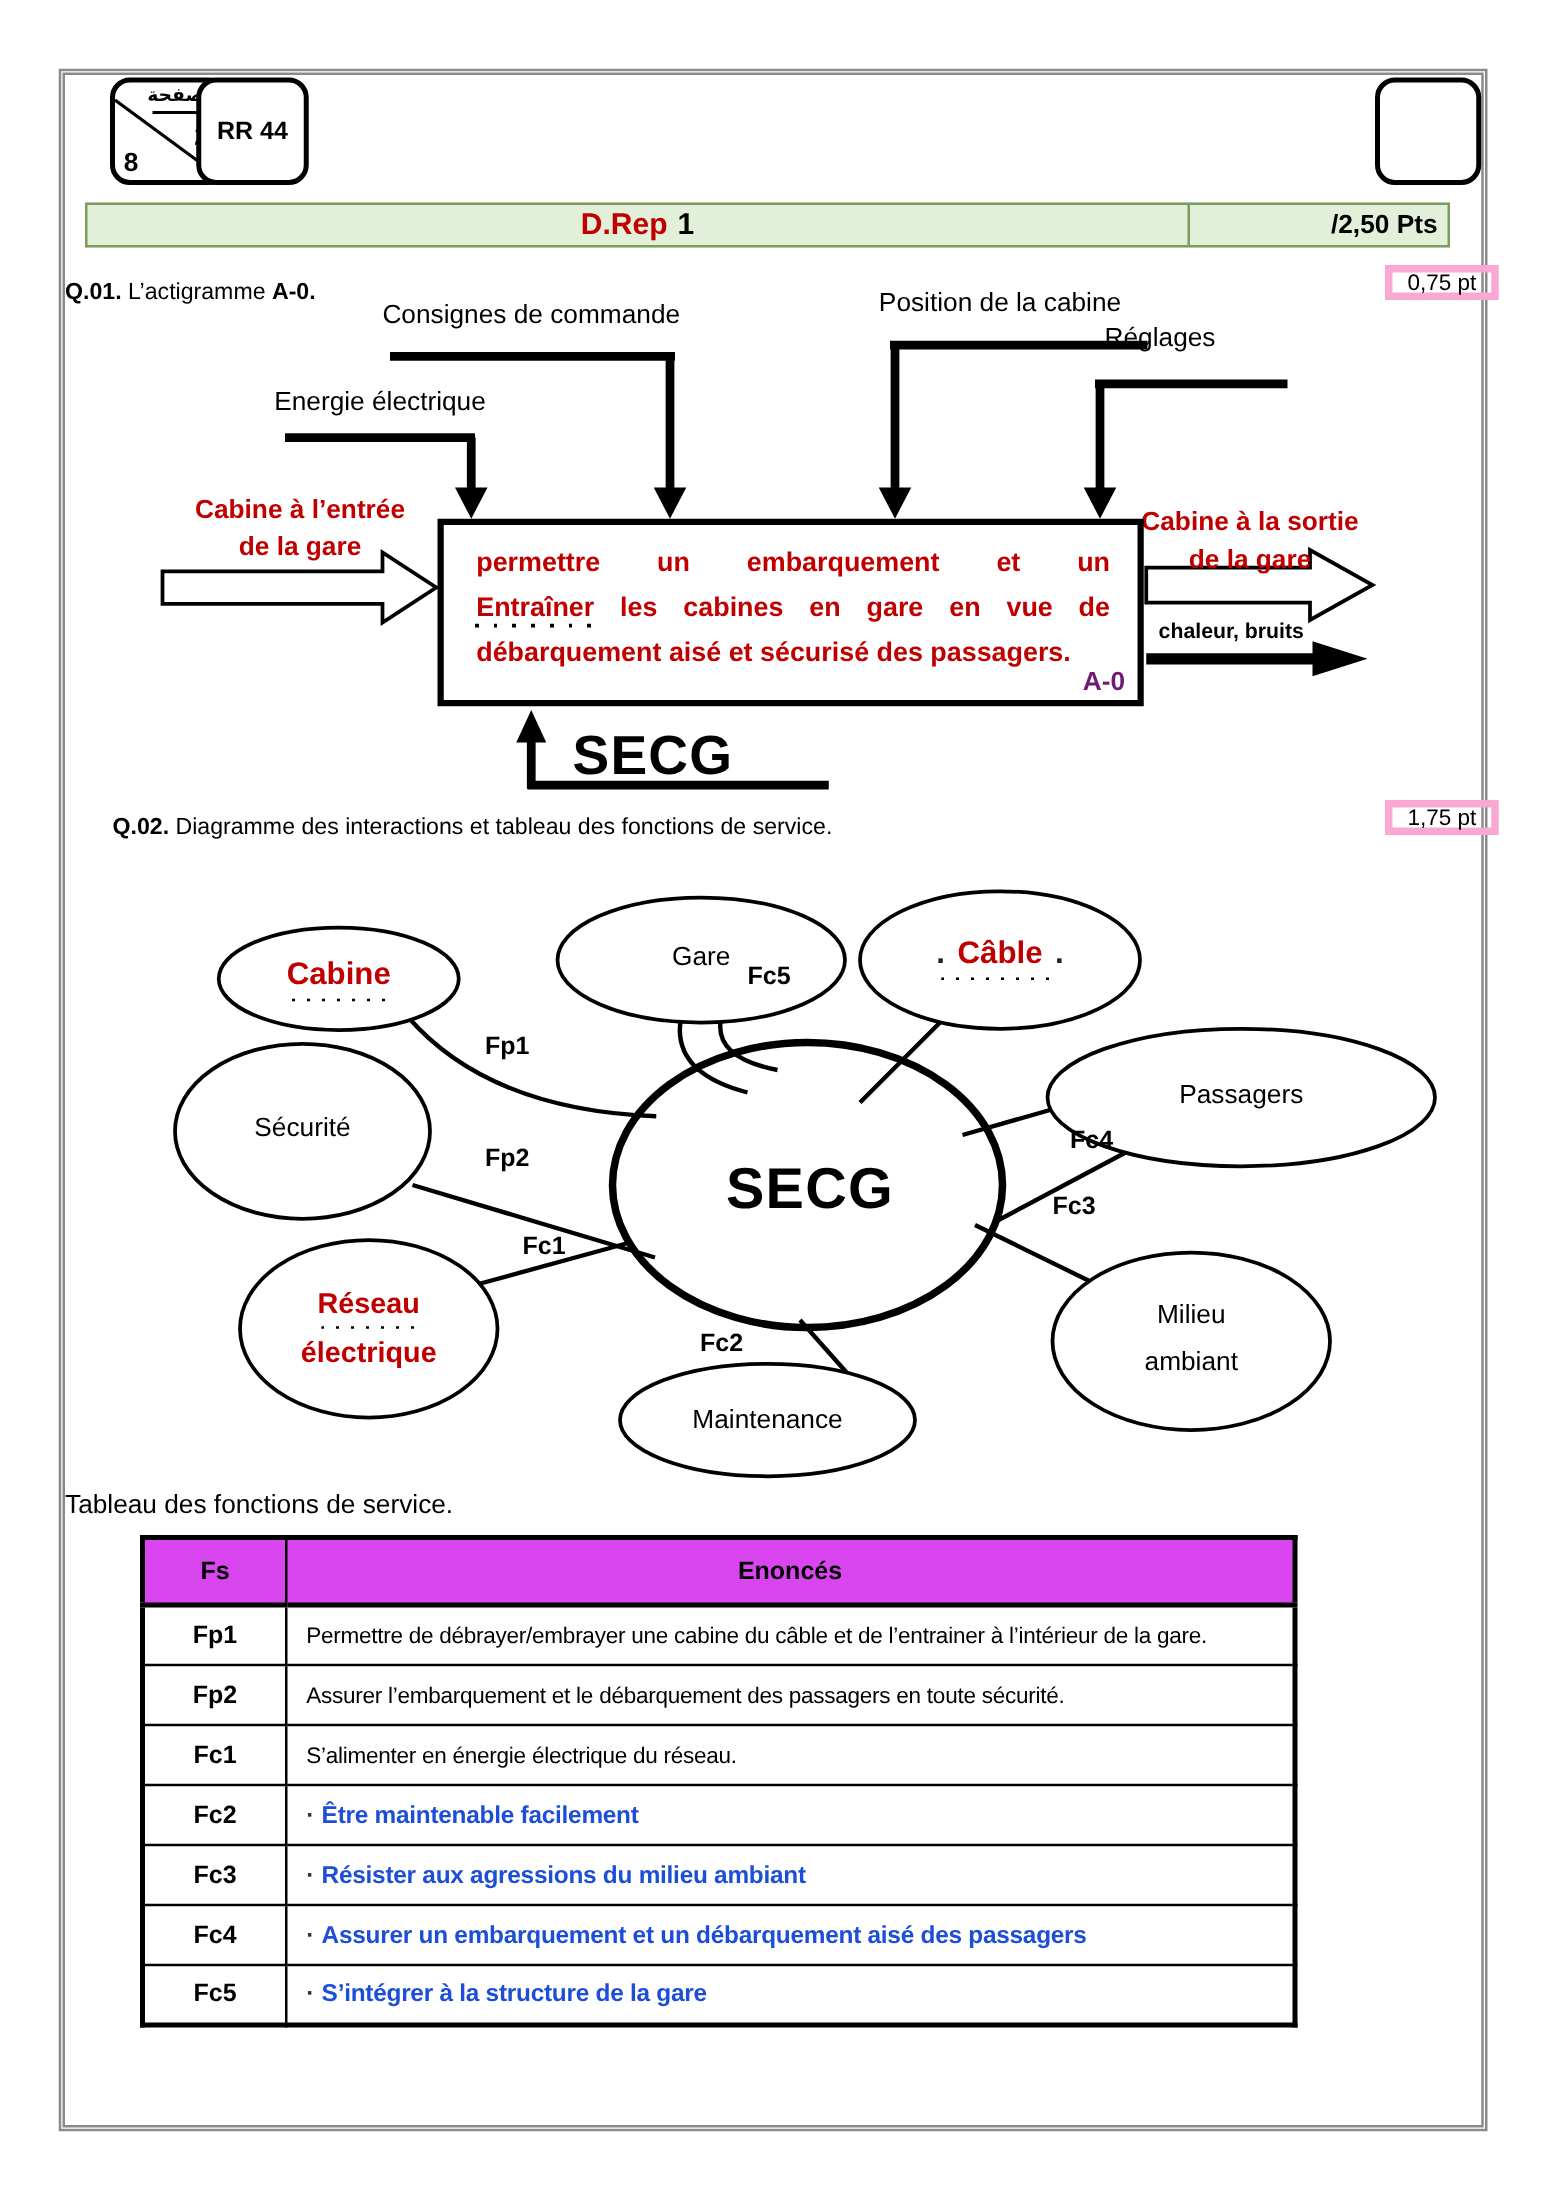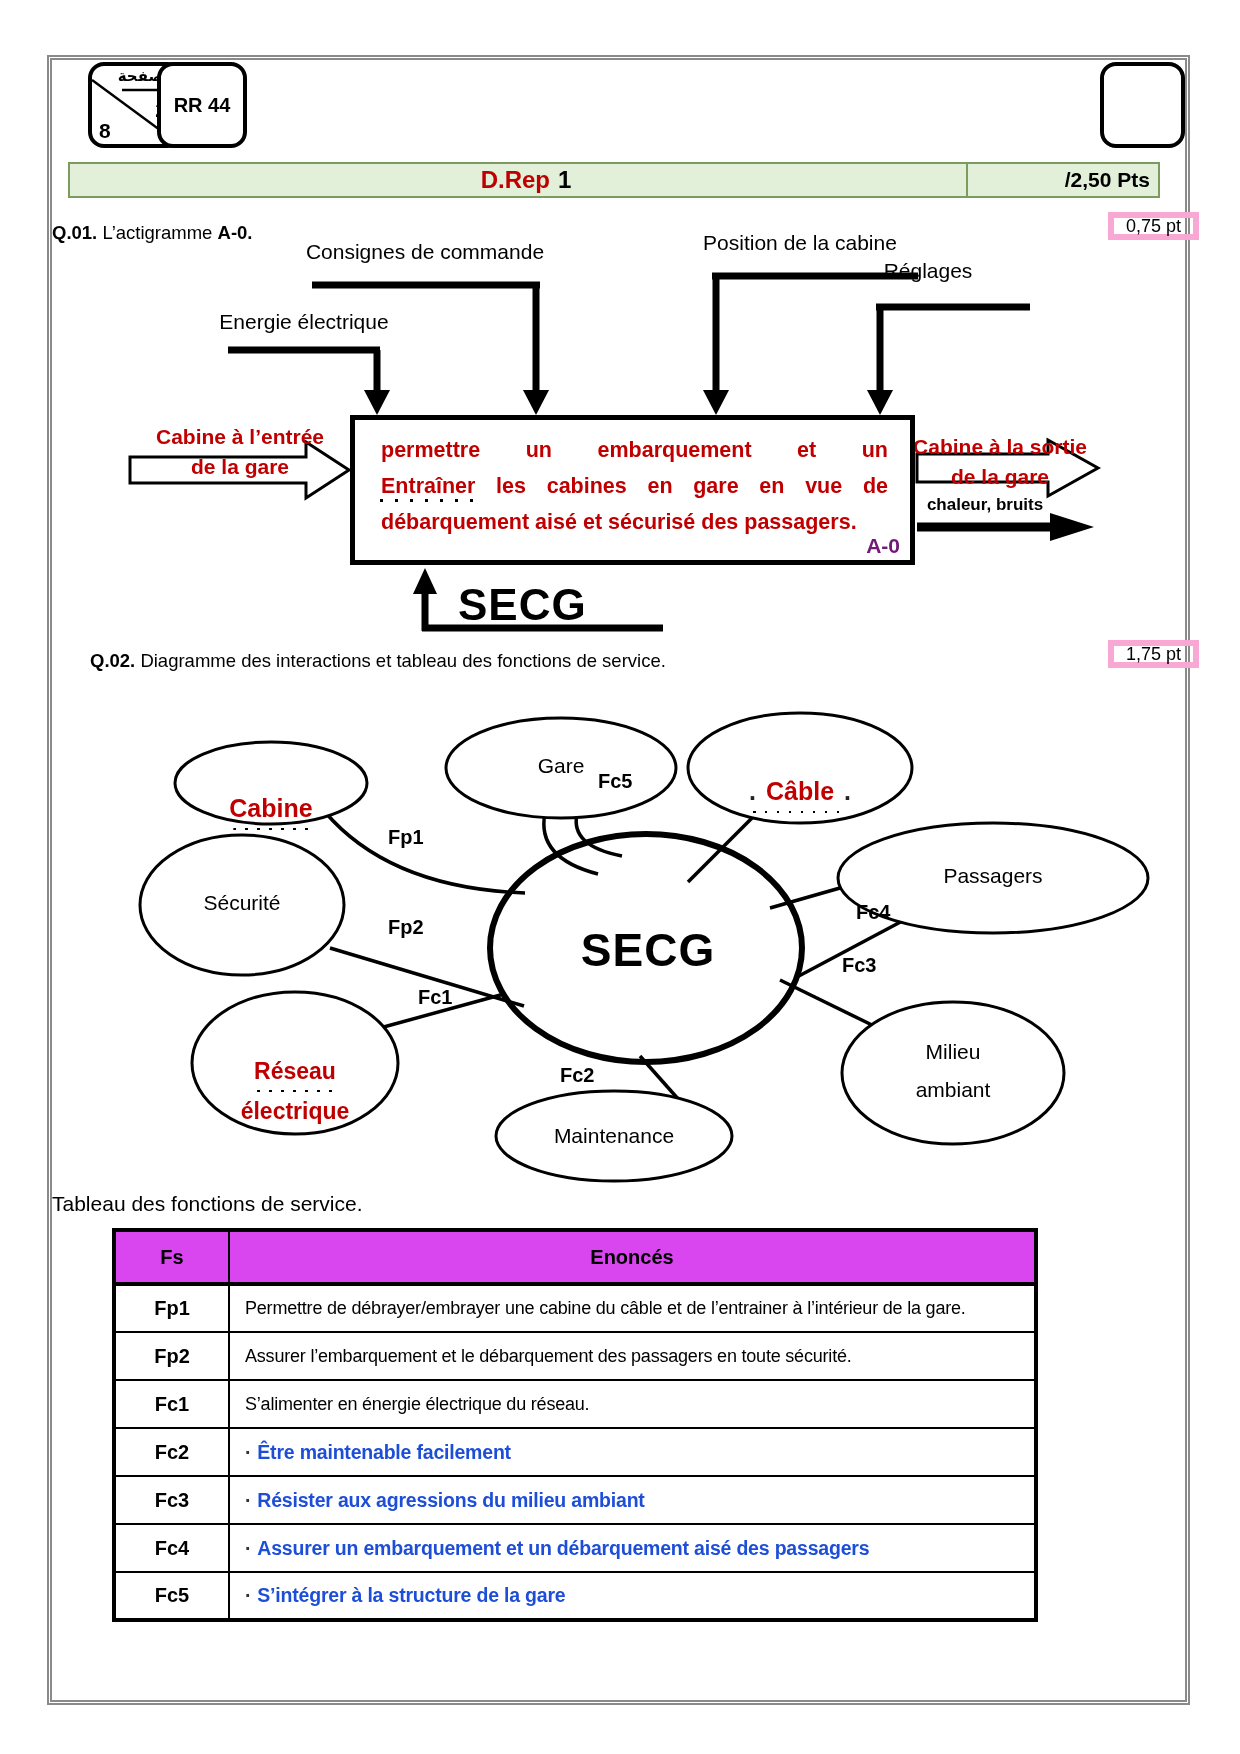--- a/index.html
+++ b/index.html
@@ -18,35 +18,35 @@
   .rr-box{left:157px;top:62px;width:90px;height:86px;display:flex;align-items:center;justify-content:center;
           font-size:20px;font-weight:bold;}
   .title-box{left:252px;top:62px;width:840px;height:86px;display:flex;flex-direction:column;
              align-items:center;justify-content:center;direction:rtl;
              font-family:"DejaVu Sans",sans-serif;font-weight:bold;}
   .title-box .t1{font-size:19px;margin-bottom:7px;}
   .title-box .t2{font-size:18px;}
   .end-box{left:1100px;top:62px;width:85px;height:86px;}
   
   .banner{position:absolute;left:68px;top:162px;width:1092px;height:36px;background:#e2efd9;
-          border:2px solid #7c9b5e;box-sizing:border-box;display:flex;padding-left:16px;}
+          border:2px solid #7c9b5e;box-sizing:border-box;display:flex;}
   .banner-main{flex:0 0 880px;border-right:2px solid #7c9b5e;display:flex;align-items:center;
                justify-content:center;font-size:24px;font-weight:bold;}
   .banner-main .b-red{color:#c00000;margin-right:8px;}
   .banner-pts{flex:1;display:flex;align-items:center;justify-content:flex-end;
               padding-right:8px;font-size:21px;font-weight:bold;}
   
   .qline{position:absolute;left:52px;font-size:18.5px;}
   .qline .qb{font-weight:bold;}
   .ptbox{position:absolute;width:91px;height:28px;border:6px solid #f9a8d4;box-sizing:border-box;
          display:flex;align-items:center;justify-content:center;font-size:18px;}
   
   .lbl{position:absolute;white-space:nowrap;}
   .ctr{transform:translate(-50%,-50%);}
-  .red{color:#c00000;font-weight:bold;margin-top:29px;}
+  .red{color:#c00000;font-weight:bold;}
   .dotted-under{background-image:repeating-linear-gradient(90deg,#000 0 2.5px,transparent 2.5px 12px);
                 background-size:92% 2.5px;background-position:50% 100%;background-repeat:no-repeat;
                 padding-bottom:7px;}
   .cable-dots::before{content:".";color:#222;margin-right:10px;font-weight:bold;}
   .cable-dots::after{content:".";color:#222;margin-left:10px;font-weight:bold;}
   .dots-line{position:absolute;height:3px;
              background-image:repeating-linear-gradient(90deg,#000 0 3px,transparent 3px 15px);}
   
   .a0-box{position:absolute;left:350px;top:415px;width:565px;height:150px;border:5px solid #000;
           box-sizing:border-box;padding:12px 22px 0 26px;}

